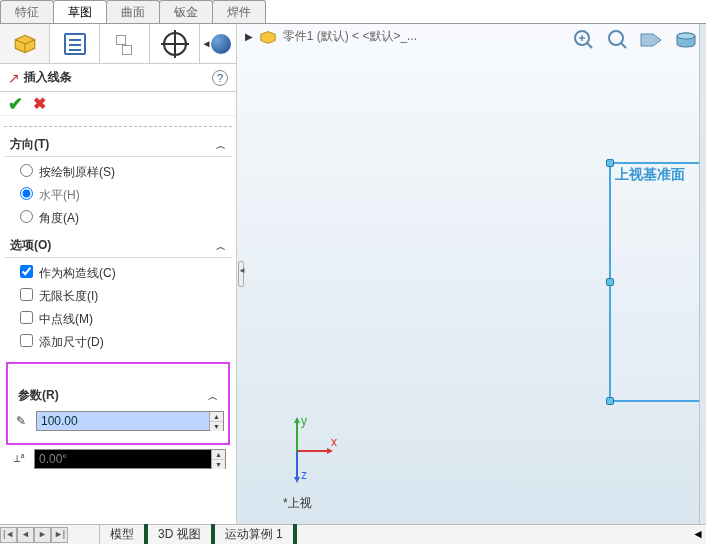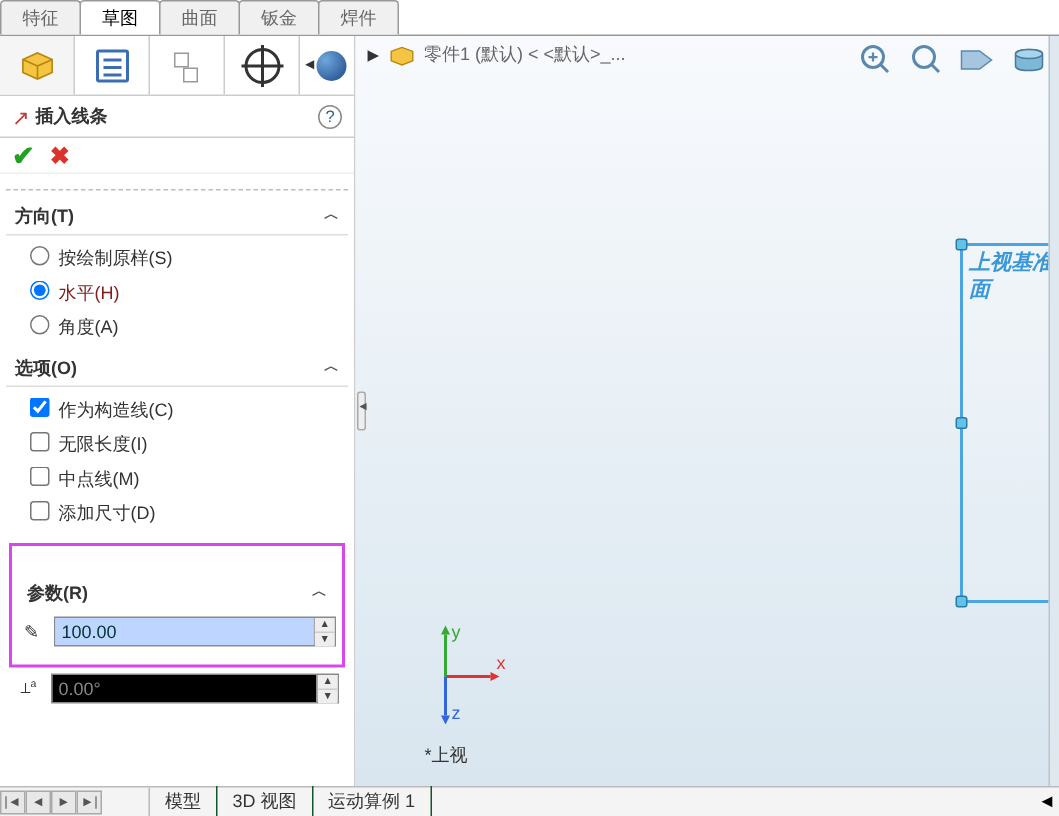--- a/index.html
+++ b/index.html
@@ -33,63 +33,63 @@
 .cmd-title { flex: 1; font-weight: bold; color: #333; }
 .help-icon { width: 16px; height: 16px; border: 1px solid #888; border-radius: 50%; text-align: center; line-height: 14px; color: #2a6496; font-size: 11px; }
 
 .confirm-row { display: flex; align-items: center; padding: 2px 8px; gap: 10px; height: 24px; border-bottom: 1px solid #eee; }
 .ok-icon { color: #22a022; font-size: 18px; font-weight: bold; }
 .cancel-icon { color: #d9342b; font-size: 16px; font-weight: bold; }
 
 .divider-hr { border:0; border-bottom: 1px dashed #bbb; margin:6px 0; }
 
 .panel-body { overflow-y: auto; flex: 1; padding: 4px; }
-.section-hdr { display:flex; align-items:flex-start; padding:3px 6px; border-bottom:1px solid #ddd; font-weight:bold; color:#333; cursor:pointer; }
+.section-hdr { display:flex; align-items:flex-end; padding:3px 6px; border-bottom:1px solid #ddd; font-weight:bold; color:#333; cursor:pointer; }
 .section-hdr .caret { margin-left:auto; font-size:10px; color:#555; }
 .section-body { padding: 4px 14px; }
 .radio-row, .check-row { display:flex; align-items:flex-start; gap:6px; padding: 3px 2px; color:#333; }
 .radio-row input, .check-row input { width:13px; height:13px; }
-.radio-row.selected label { color:#7f1d1d; }
+.radio-row.selected label { color:#737373; }
 
 .redbox { border:2px solid #d946ef; padding:20px 4px 8px 4px; margin:4px 2px; }
 .param-row { display:flex; align-items:center; gap:6px; margin:4px 0; }
 .param-icon { width:18px; text-align:center; color:#333; }
 .param-input { flex:1; height:20px; background:#fff; border:1px solid #8a8a8a; display:flex; }
 .param-input.blue input { background:#bed6ff; color:#033; }
 .param-input input { flex:1; border:none; outline:none; padding:0 4px; font-size:12px; height:18px; }
 .spinner { width:14px; border-left:1px solid #aaa; display:flex; flex-direction:column; }
 .spinner span { flex:1; font-size:7px; text-align:center; line-height:9px; color:#444; background:#eee; border-bottom:1px solid #ccc; }
 .spinner span:last-child { border:none; }
 
 .canvas-area { flex:1; position:relative; background: linear-gradient(180deg, #f8fafd 0%, #d9e6ef 100%); overflow:hidden;}
 .canvas-head { position:absolute; left:8px; top:4px; display:flex; align-items:center; gap:6px; }
 .tri { color:#333; font-size:10px; }
 .part-icon { width:18px; height:16px; fill:#f4c542; }
 .part-text { color:#666; font-size:12px; }
 
 .view-icons { position:absolute; right:6px; top:2px; display:flex; gap:6px; }
 .vicon { width:28px; height:28px; display:flex; align-items:center; justify-content:center; }
 
-.rect-shape { position:absolute; right:0; top:138px; width:66px; height:240px; border:2px solid #4aa5e2; background:rgba(255,255,255,0.1);font-style:italic;}
+.rect-shape { position:absolute; right:0; top:138px; width:97px; height:240px; border:2px solid #4aa5e2; background:rgba(255,255,255,0.1);}
 .handle { position:absolute; width:8px; height:8px; background:#61c3e9; border:1px solid #2a7aa8; border-radius:2px;}
 .handle.tl { left:-5px; top:-5px;}
 .handle.bl { left:-5px; bottom:-5px;}
 .handle.ml { left:-5px; top:calc(50% - 4px);}
 .rect-label { position:absolute; left:4px; top:2px; color:#3a98d8; font-size:14px; font-weight:bold;}
 
 .axes { position:absolute; left:40px; bottom:30px; }
 .axes svg { overflow:visible; }
 .view-label { position:absolute; left:18px; bottom:12px; color:#333; font-size:12px;margin-left:28px;}
 
 .right-border { position:absolute; right:0; top:0; bottom:0; width:7px; background:#dfe8ef; border-left:1px solid #b8c6d0;}
 
 .bottom-bar { position:absolute; left:0; right:0; bottom:0; height:20px; background:#f4f4f4; border-top:1px solid #bbb; display:flex; align-items:center;}
 .bb-left { display:flex; align-items:center; height:100%; width:100px; border-right:1px solid #bbb;}
 .bb-btn { width:17px; height:16px; background:#e8e8e8; border:1px solid #aaa; text-align:center; line-height:12px; font-size:9px; color:#555;}
-.bb-tab { padding:2px 10px; border-right:1px solid #14532d; color:#333; }
+.bb-tab { padding:2px 10px; border-right:4px solid #14532d; color:#333; }
 .bb-right { margin-left:auto; width:16px; height:16px; text-align:center;}
 
 .sidepanel-resize { position:absolute; left:237px; top:24px; bottom:20px; width:8px; cursor:ew-resize; }
 .resize-grip { position:absolute; left:1px; top:50%; transform:translateY(-50%); width:6px; height:26px; background:#eee; border:1px solid #aaa; border-radius:2px; }
 .resize-grip::before { content:"◄"; position:absolute; left:-1px; top:4px; font-size:8px; color:#555;}
 
 .scroll-hint { position:absolute; right:-6px; top:200px; width:12px; height:38px; background:#fff; border:1px solid #aaa; display:flex; align-items:center; justify-content:center; }
 </style>
 </head>
 <body>

